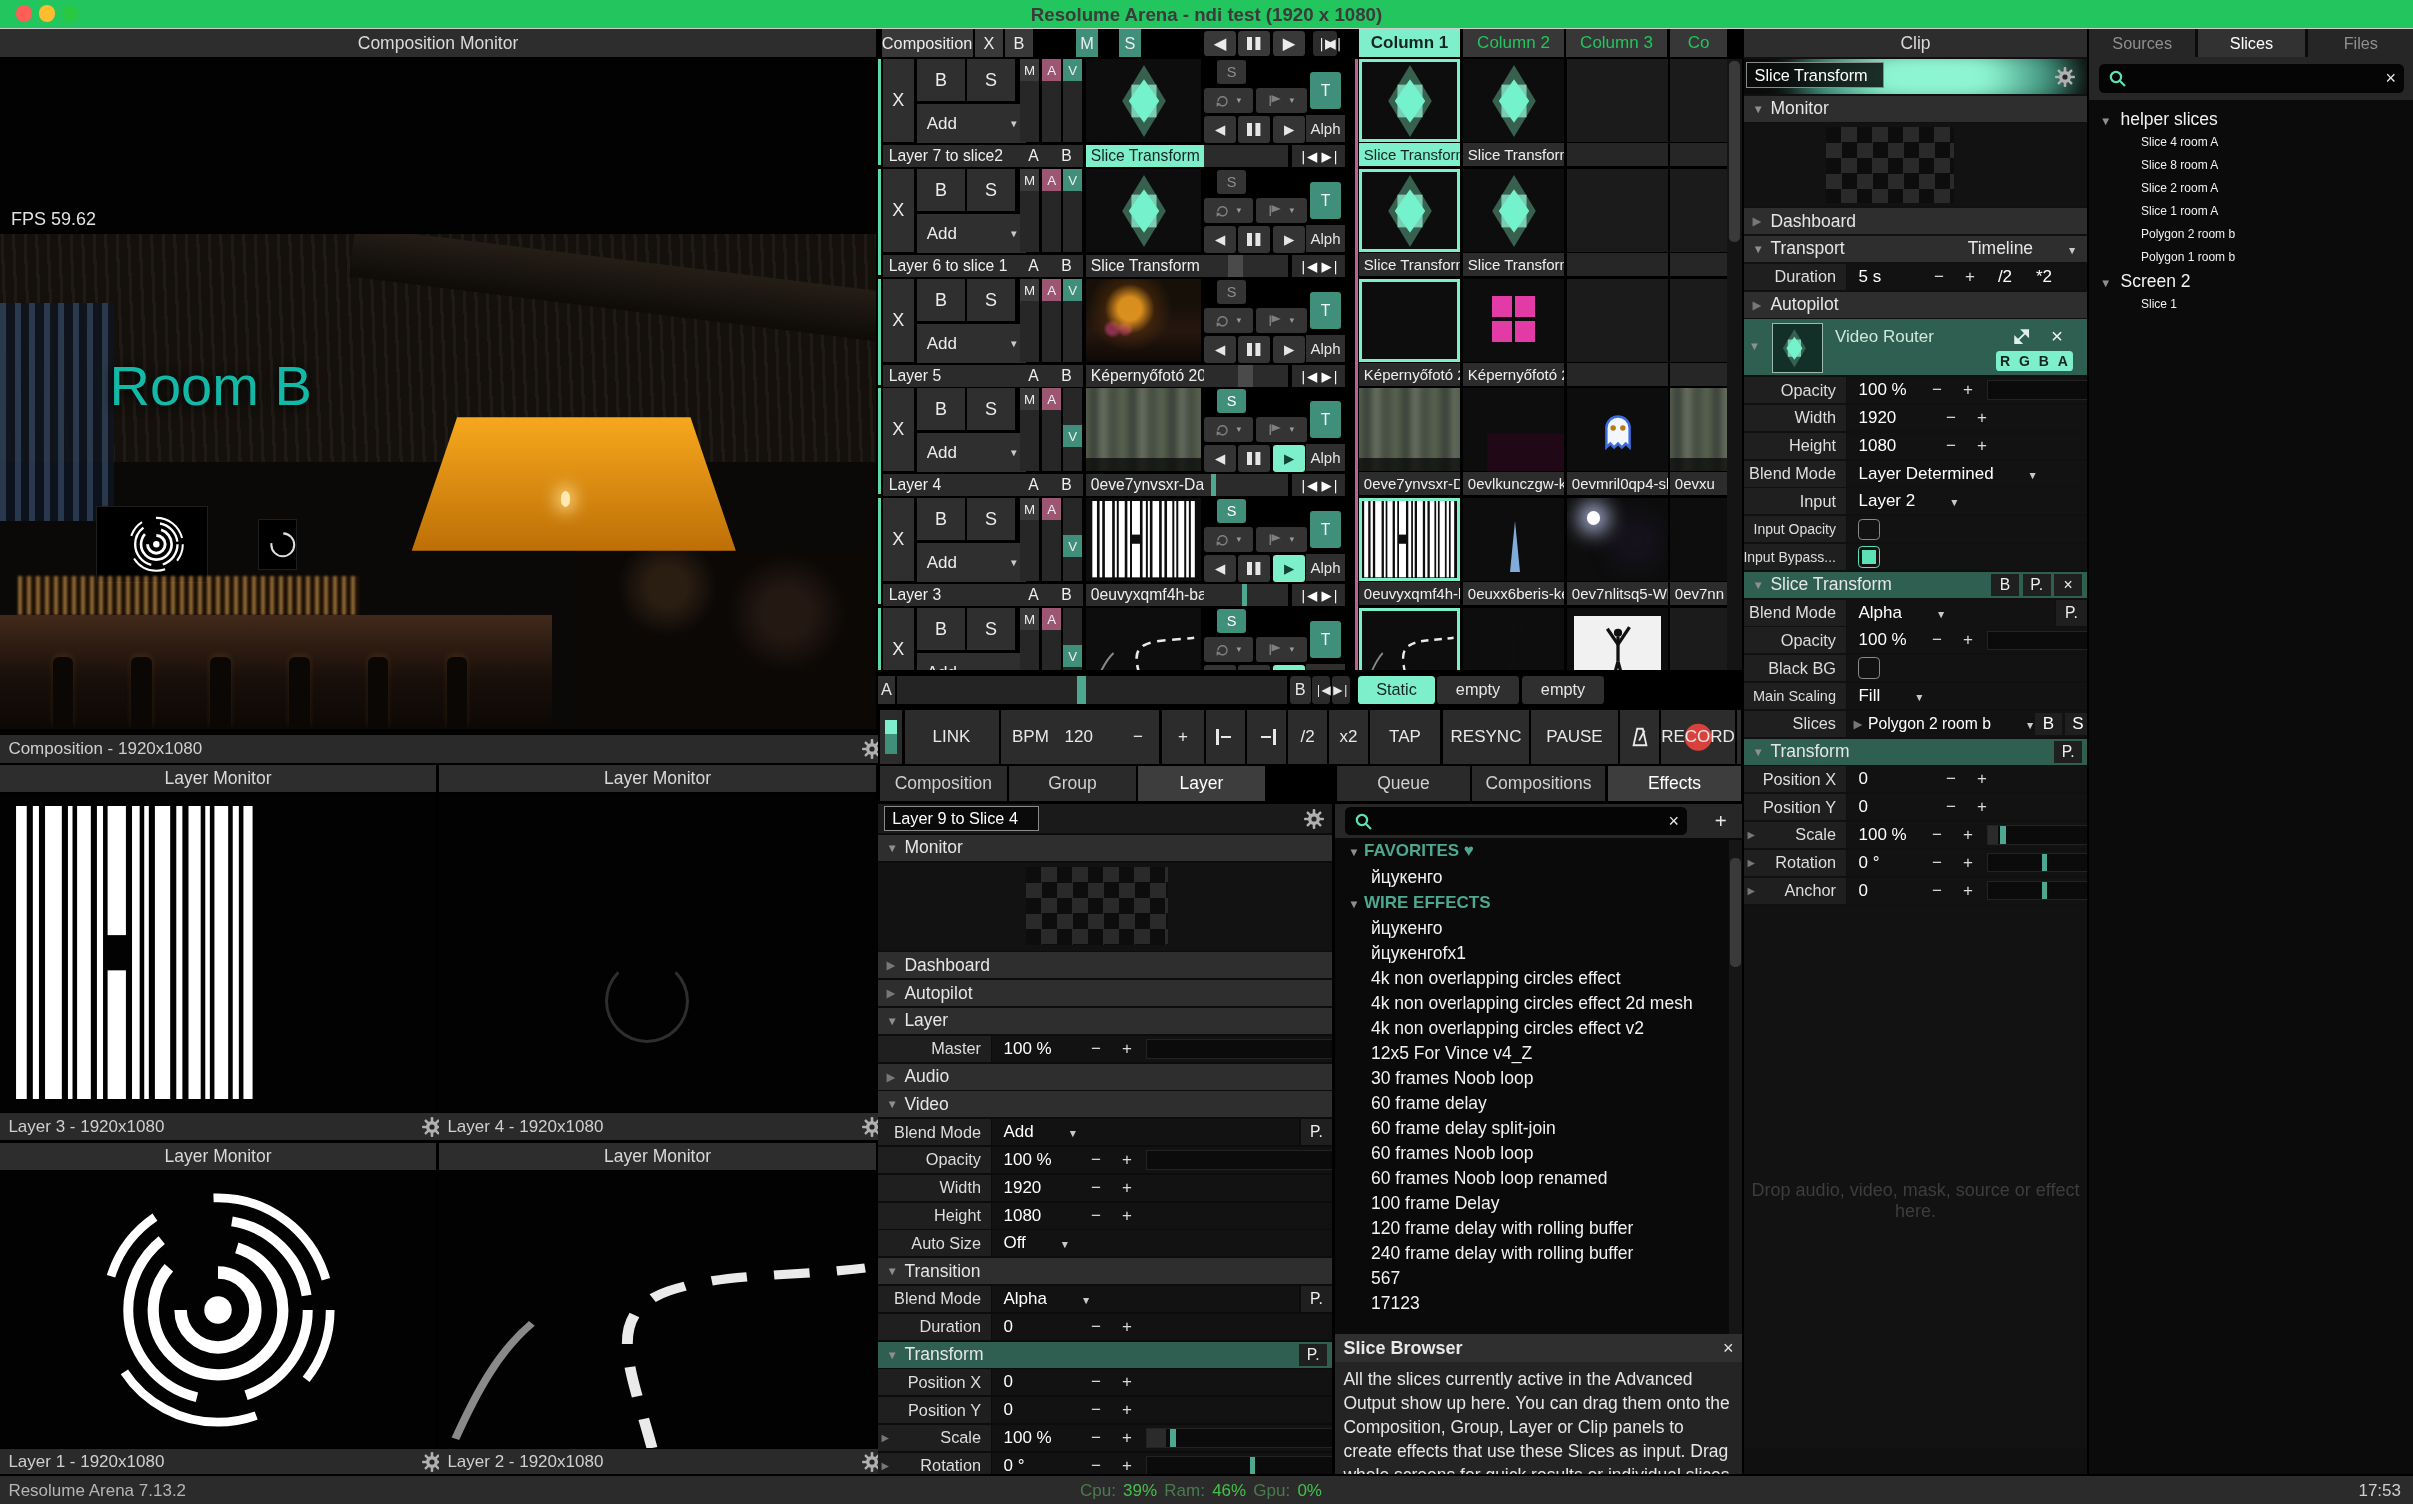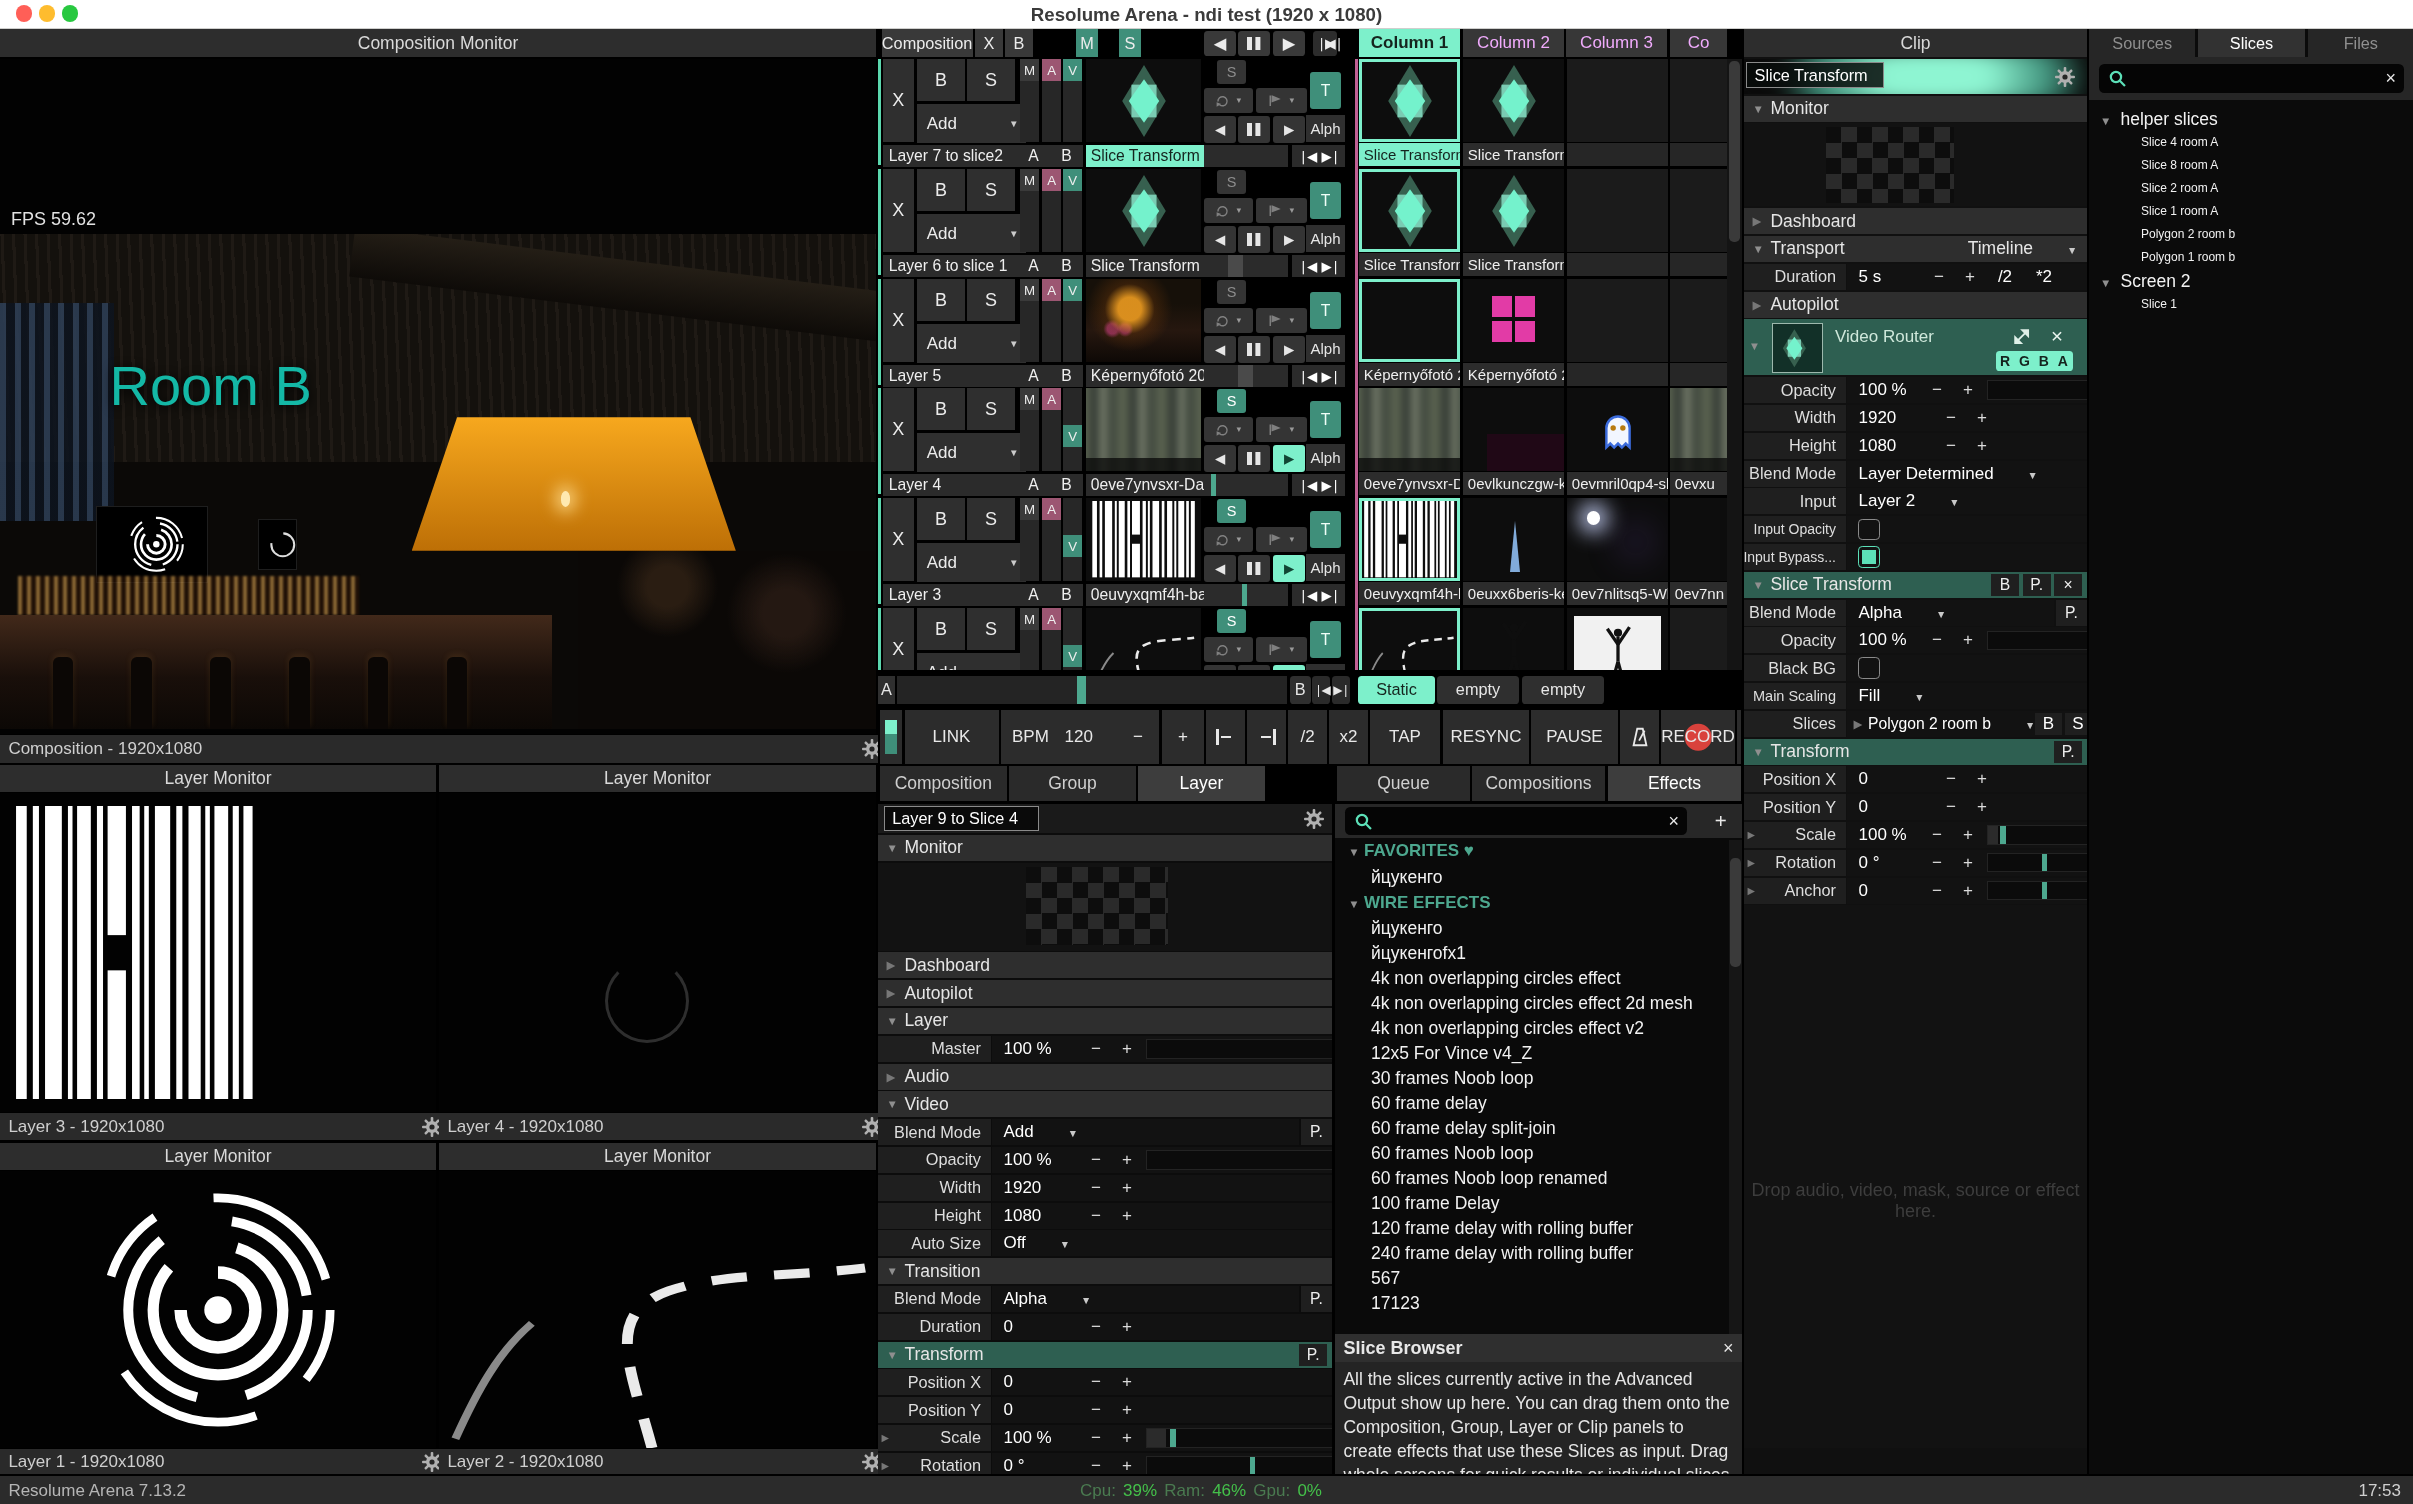--- a/index.html
+++ b/index.html
@@ -1,20 +1,20 @@
 <!DOCTYPE html>
 <html style="font-size:9.7px"><head>
 <meta charset="utf-8">
 <style>
   html,body{margin:0;padding:0;background:#000;}
   #root{position:relative;width:2413px;height:1505px;background:#000;overflow:hidden;
         font-family:"Liberation Sans","DejaVu Sans",sans-serif;color:#e8e8e8;font-size:17px;}
   .abs{position:absolute;}
   
-  #titlebar{left:0;top:0;width:2413px;height:28px;background:#ffffff;border-bottom:0.6px solid #cfcfcd;}
+  #titlebar{left:0;top:0;width:2413px;height:28px;background:#22c55e;border-bottom:0.6px solid #cfcfcd;}
   .tl{top:5.4px;width:16.3px;height:16.3px;border-radius:50%;}
   #title-text{left:0;top:4.2px;width:2413px;text-align:center;color:#3b3b3b;font-weight:bold;font-size:18.7px;}
   
   .phdr{background:#2d2d2d;color:#d9d9d9;display:flex;align-items:center;justify-content:center;font-size:17.5px;}
   .pfoot{background:#2a2a2a;color:#cfcfcf;display:flex;align-items:center;font-size:17px;padding:0 8.4px;}
   .pfoot .gear{margin-left:auto;}
   .tri{display:inline-block;width:18px;color:#8f8f8f;font-size:11.5px;}
   .tri.o::before{content:"▼";}
   .tri.c::before{content:"▶";color:#777;}
   .sec{height:26px;margin-top:1.8px;background:#2e2e2e;display:flex;align-items:center;padding-left:8.4px;color:#e6e6e6;font-size:17.5px;}
@@ -56,21 +56,21 @@
         background:repeating-linear-gradient(90deg,rgba(235,175,85,.55) 0 4.2px,rgba(45,22,8,.65) 4.2px 9px);filter:blur(1.2px);}
   .counter{position:absolute;left:0;top:77%;width:63%;height:23%;background:linear-gradient(#42291a,#190f0a 55%,#0c0805);}
   .stool{position:absolute;bottom:0;width:20.5px;height:72px;background:#0b0705;border-radius:6px 6px 0 0;box-shadow:0 -2.4px 6px rgba(200,140,60,.15);}
   .tables{position:absolute;right:0;top:64%;width:34%;height:36%;
         background:radial-gradient(circle at 30% 20%,#2a1d12 0 8%,transparent 20%),radial-gradient(circle at 70% 35%,#241812 0 10%,transparent 25%),#0b0806;}
   #roomb-text{position:absolute;left:12.5%;top:24%;color:#14b8a6;font-weight:normal;font-size:56px;text-shadow:0 2.4px 11px #000;}
   #fps{left:11px;top:150px;color:#e2e2e2;font-size:18px;}
   
   .hbtn{background:#393939;display:flex;align-items:center;justify-content:center;color:#ececec;font-size:16.3px;}
   .hbtn.teal{background:#3f8f7a;}
-  .colhdr{position:absolute;top:0;height:28px;background:#373737;display:flex;align-items:center;justify-content:center;font-size:17px;color:#f0abfc;}
+  .colhdr{position:absolute;top:0;height:28px;background:#373737;display:flex;align-items:center;justify-content:center;font-size:17px;color:#22c55e;}
   .colhdr.sel{background:#7df0cb;color:#15241e;font-weight:bold;}
   #deck-rows{left:878px;top:59px;width:863px;height:611px;overflow:hidden;background:#000;}
   .lrow{position:absolute;left:0;width:863px;height:107px;}
   .strip{position:absolute;left:0;top:0;width:477px;height:107px;}
   .accent{position:absolute;left:0;top:0;width:3px;height:106px;background:#5bd6ad;}
   .cellbg{background:#2f2f2f;position:absolute;display:flex;align-items:center;justify-content:center;color:#ececec;}
   .xcell{left:4.8px;top:0;width:31px;height:83px;font-size:18px;}
   .bcell{left:39px;top:0;width:48px;height:42px;font-size:18px;}
   .scell{left:89px;top:0;width:48px;height:42px;font-size:18px;}
   .addcell{left:39px;top:45px;width:99px;height:39px;font-size:17px;justify-content:flex-start;padding-left:9.7px;}

